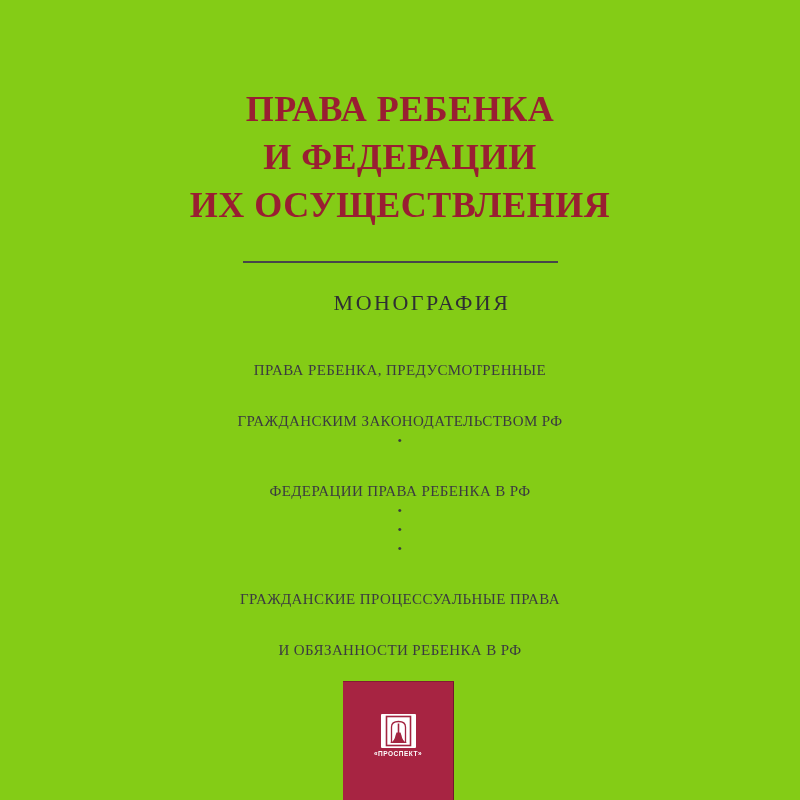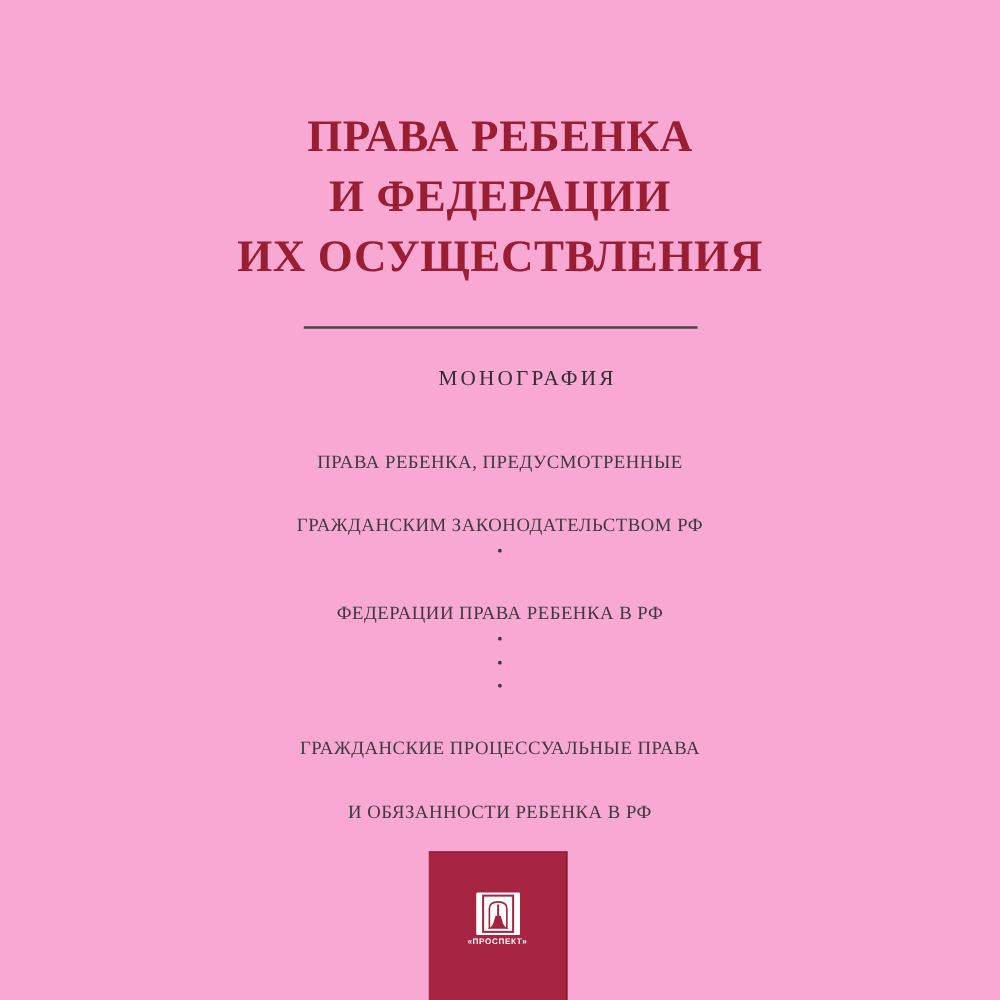--- a/index.html
+++ b/index.html
@@ -1,42 +1,42 @@
 <!DOCTYPE html>
 <html><head>
 <meta charset="utf-8">
 <style>
   html, body { margin: 0; padding: 0; background: #ffffff; }
   .canvas {
     position: relative;
     width: 800px;
     height: 800px;
     margin: 0 auto;
-    background: #f9a8d4;
+    background: #84cc16;
     overflow: hidden;
     text-align: center;
     font-family: "Liberation Serif", serif;
   }
   .title {
     padding-top: 85px;
     font-weight: bold;
     font-size: 36px;
     line-height: 48px;
     letter-spacing: 0.5px;
     color: #991e32;
   }
   .separator {
     width: 315px;
     height: 2px;
     background: #46464a;
     margin: 32px auto 0 auto;
   }
   .monograph {
     margin-top: 29px;
-    font-size: 17px;
+    font-size: 22px;
     line-height: 22px;
     letter-spacing: 2.5px;
     font-weight: 500;
     color: #2f2f33;
     margin-left: 44px;
   }
   .topics {
     margin-top: 47px;
     font-size: 15px;
     line-height: 19px;

